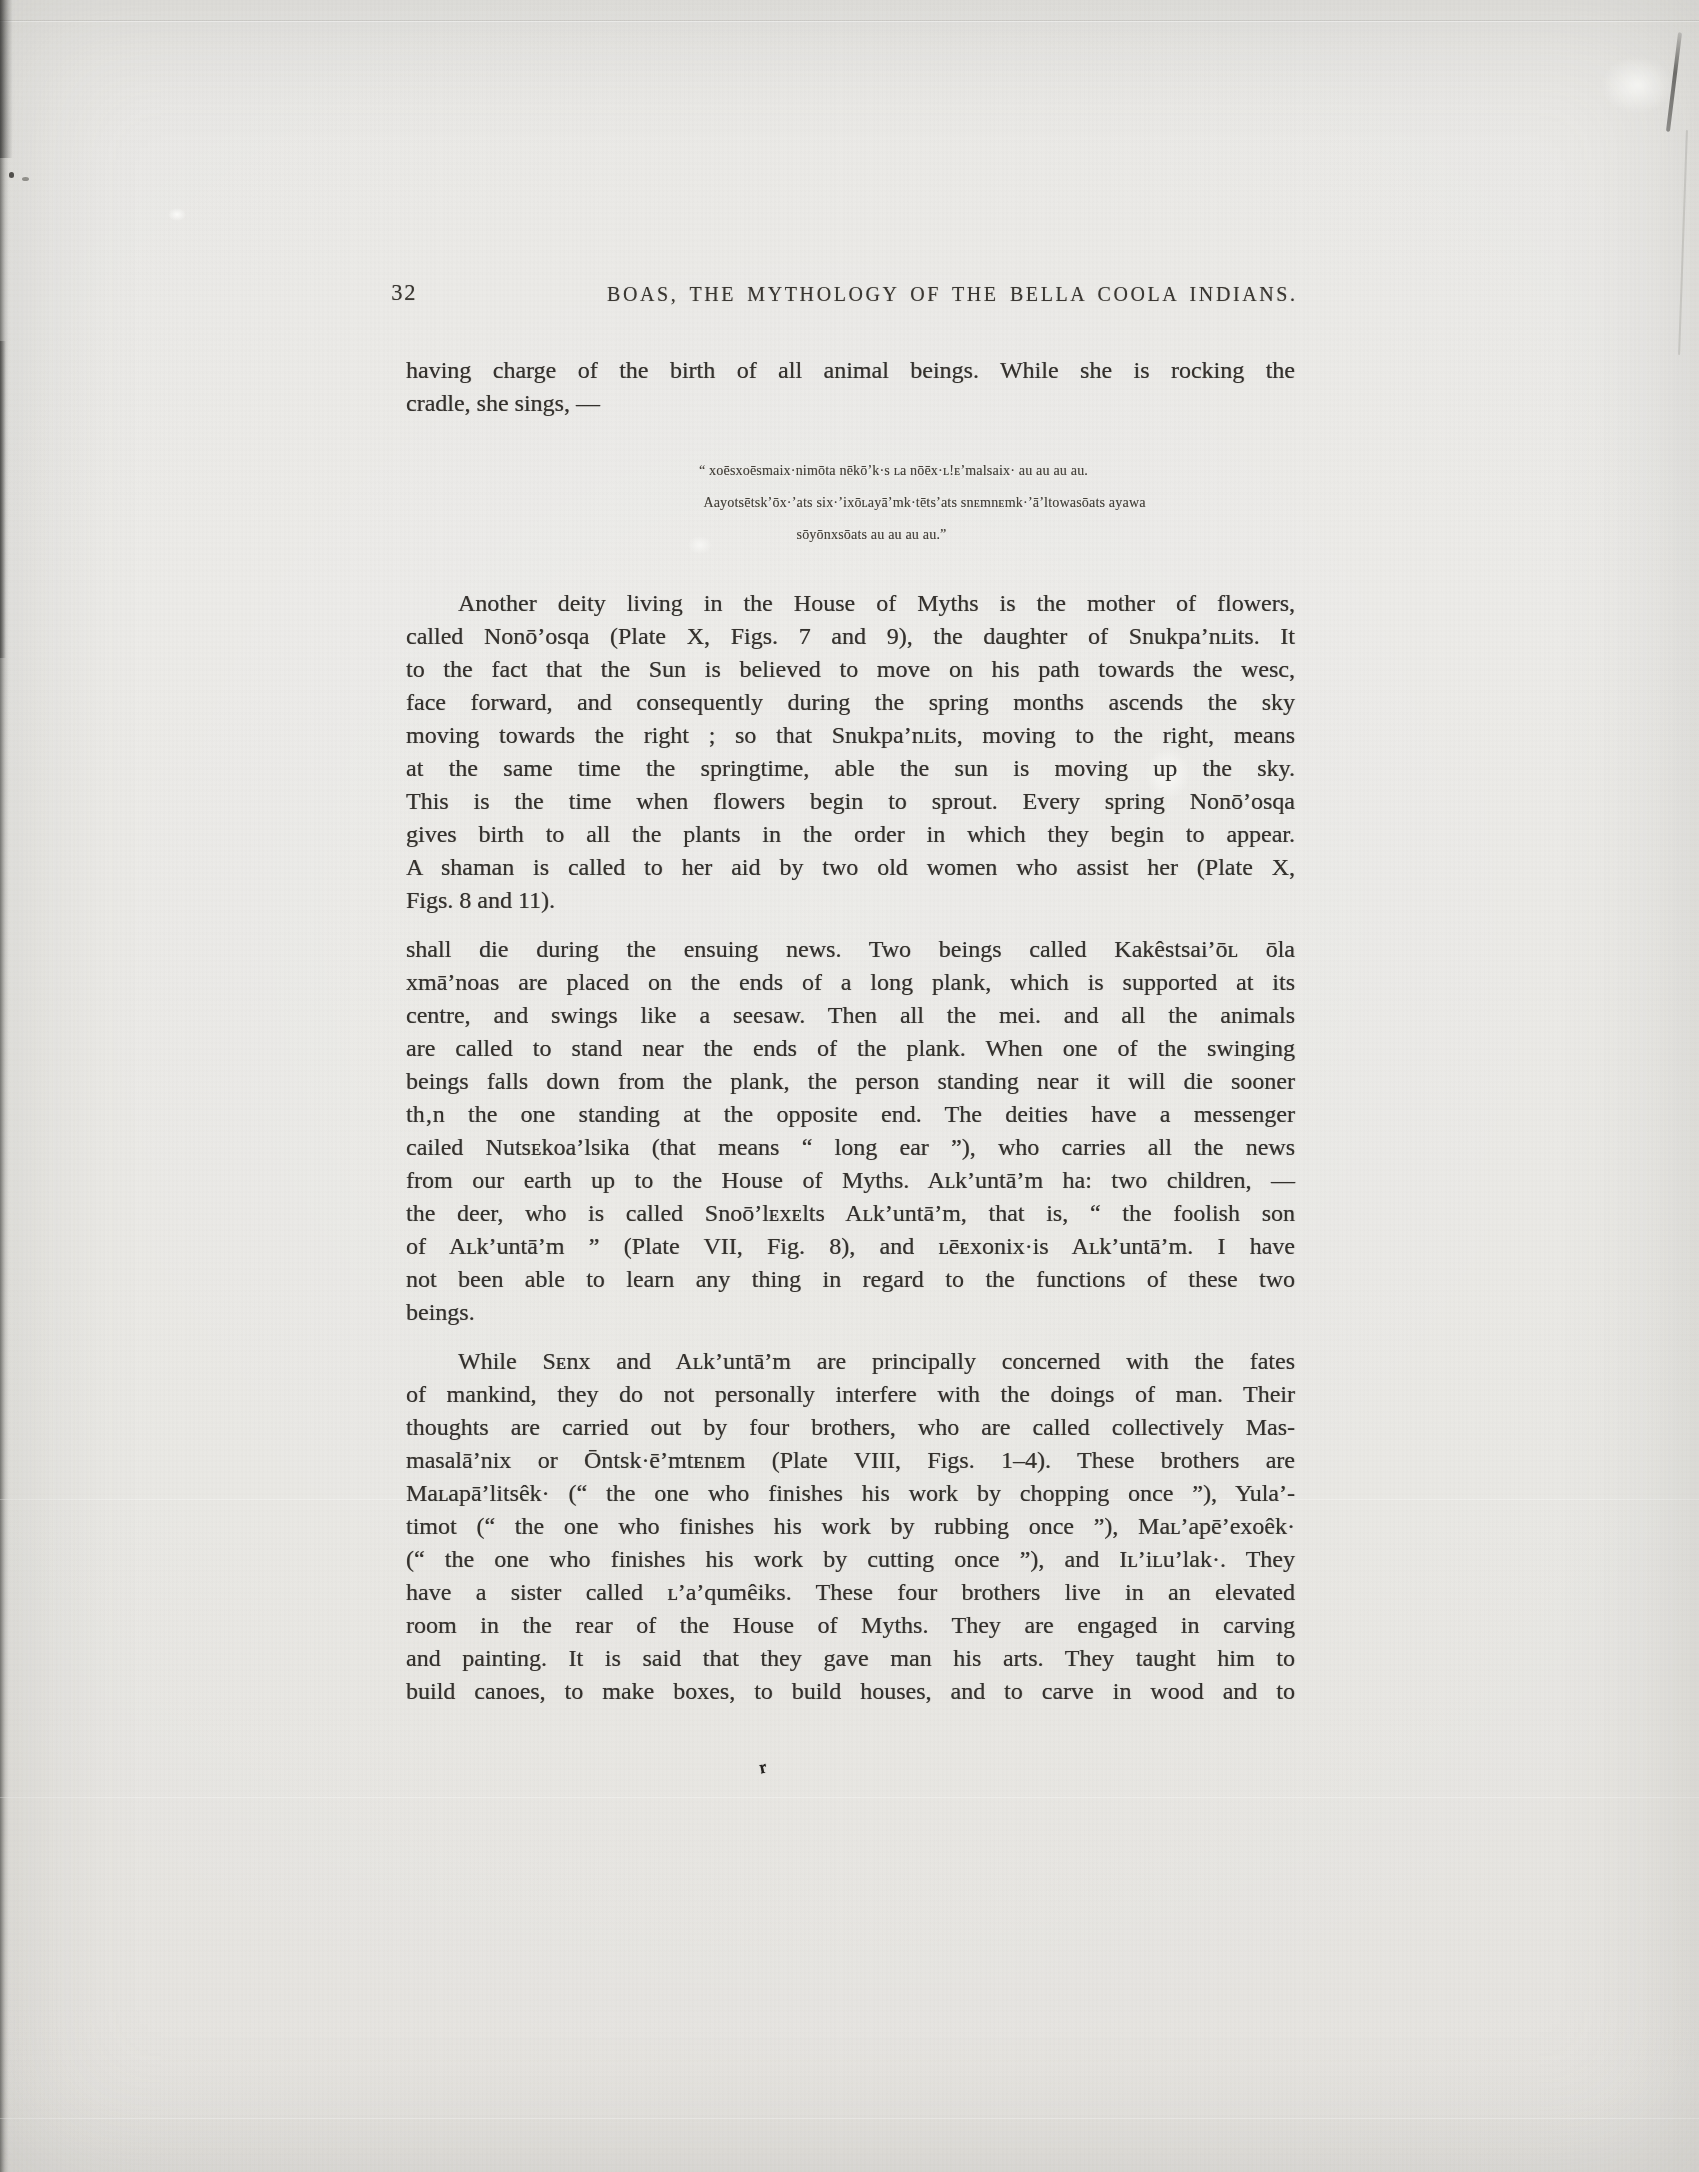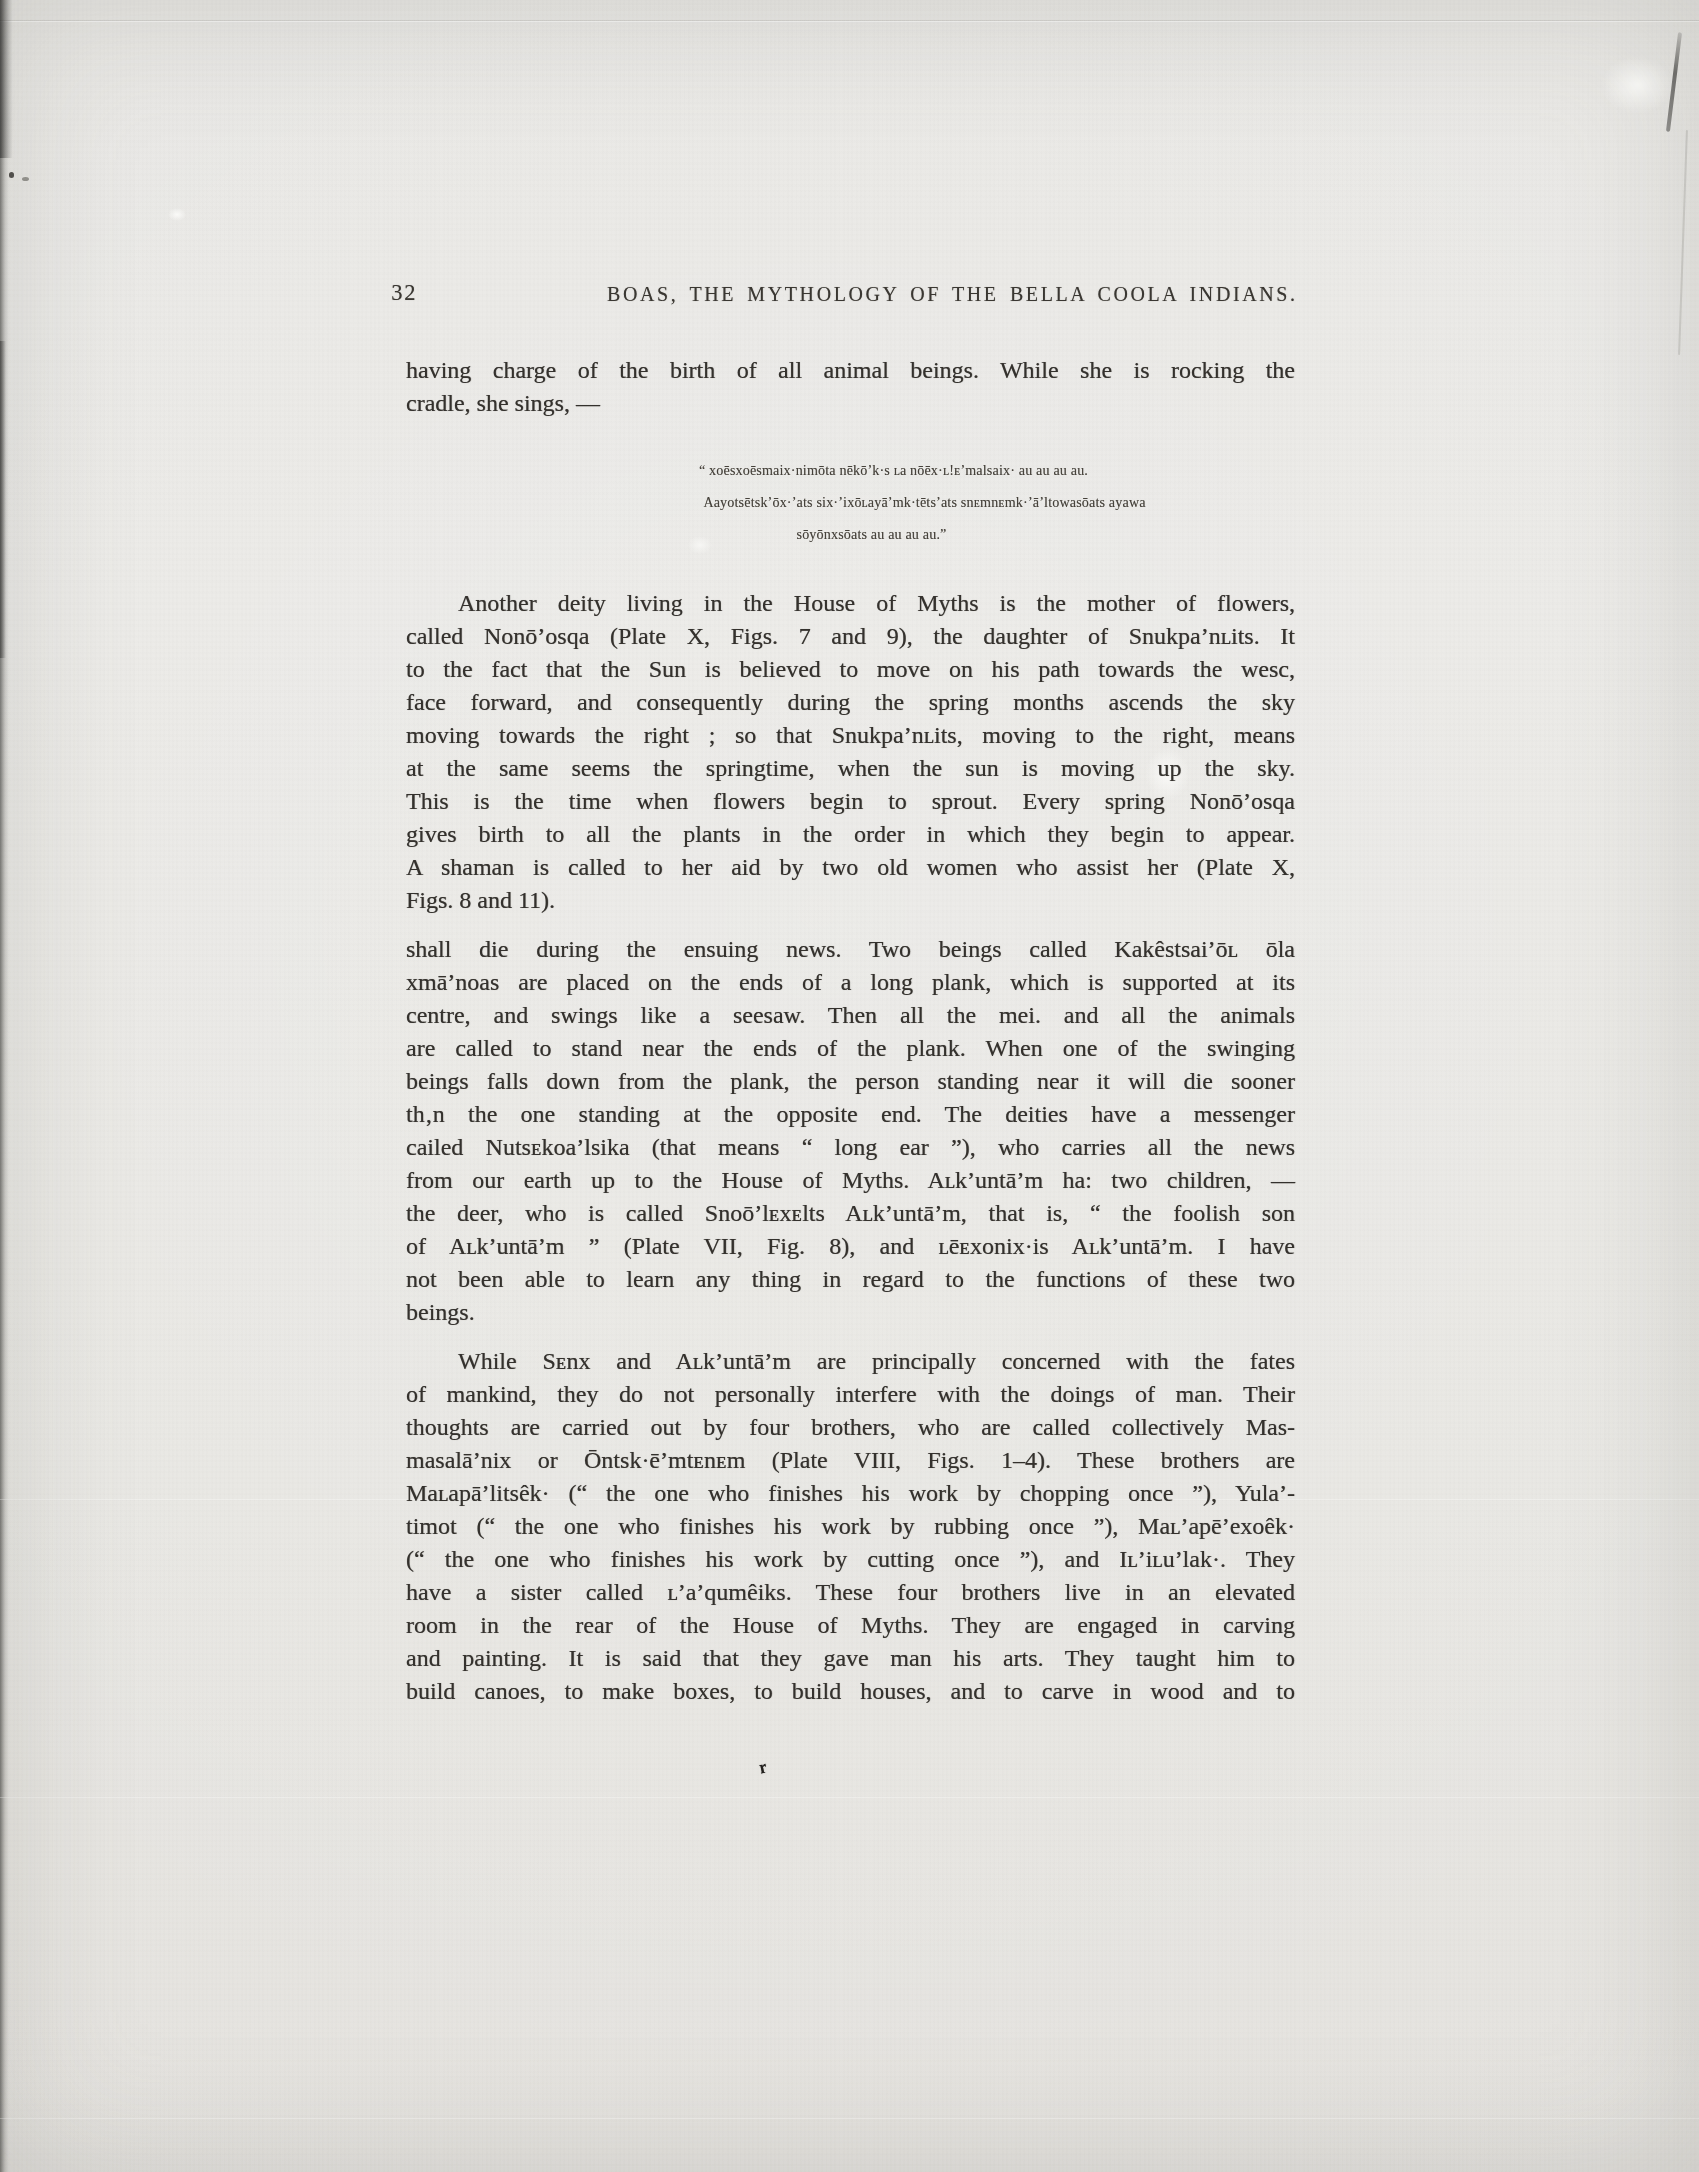--- a/index.html
+++ b/index.html
@@ -147,21 +147,21 @@
         <div class="vline" style="transform: translateX(43px);">“ xoēsxoēsmaix·nimōta nēkō’k·s ʟa nōēx·ʟ!ᴇ’malsaix· au au au au.</div>
         <div class="vline" style="transform: translateX(74px);">Aayotsētsk’ōx·’ats six·’ixōʟayā’mk·tēts’ats snᴇmnᴇmk·’ā’ltowasōats ayawa</div>
         <div class="vline" style="transform: translateX(21px);">sōyōnxsōats au au au au.”</div>
       </div>
       <div class="block prose">
         <div class="line ind">Another deity living in the House of Myths is the mother of flowers,</div>
         <div class="line">called Nonō’osqa (Plate X, Figs. 7 and 9), the daughter of Snukpa’nʟits. It</div>
         <div class="line">to the fact that the Sun is believed to move on his path towards the wesc,</div>
         <div class="line">face forward, and consequently during the spring months ascends the sky</div>
         <div class="line">moving towards the right ; so that Snukpa’nʟits, moving to the right, means</div>
-        <div class="line">at the same seems the springtime, when the sun is moving up the sky.</div>
+        <div class="line">at the same time the springtime, able the sun is moving up the sky.</div>
         <div class="line">This is the time when flowers begin to sprout. Every spring Nonō’osqa</div>
         <div class="line">gives birth to all the plants in the order in which they begin to appear.</div>
         <div class="line">A shaman is called to her aid by two old women who assist her (Plate X,</div>
         <div class="line last">Figs. 8 and 11).</div>
       </div>
       <div class="block prose">
         <div class="line">shall die during the ensuing news. Two beings called Kakêstsai’ōʟ ōla</div>
         <div class="line">xmā’noas are placed on the ends of a long plank, which is supported at its</div>
         <div class="line">centre, and swings like a seesaw. Then all the mei. and all the animals</div>
         <div class="line">are called to stand near the ends of the plank. When one of the swinging</div>

